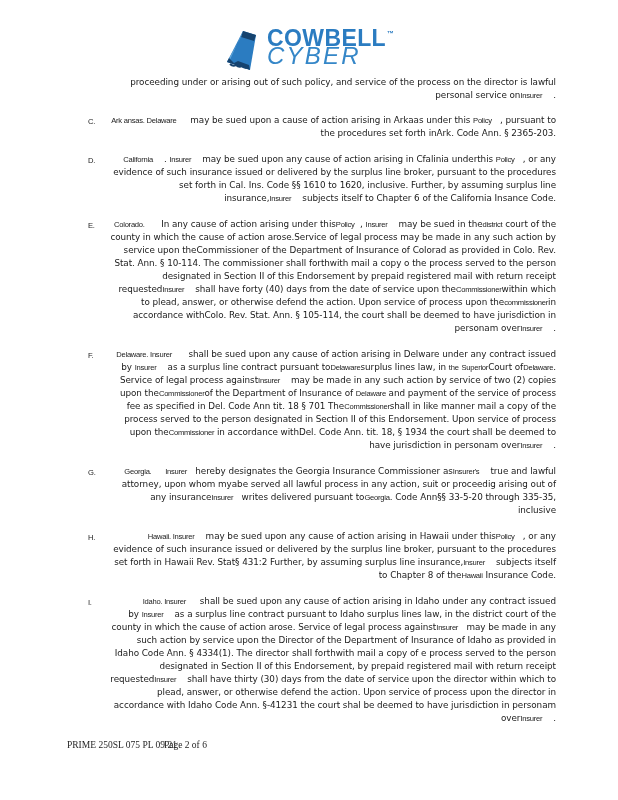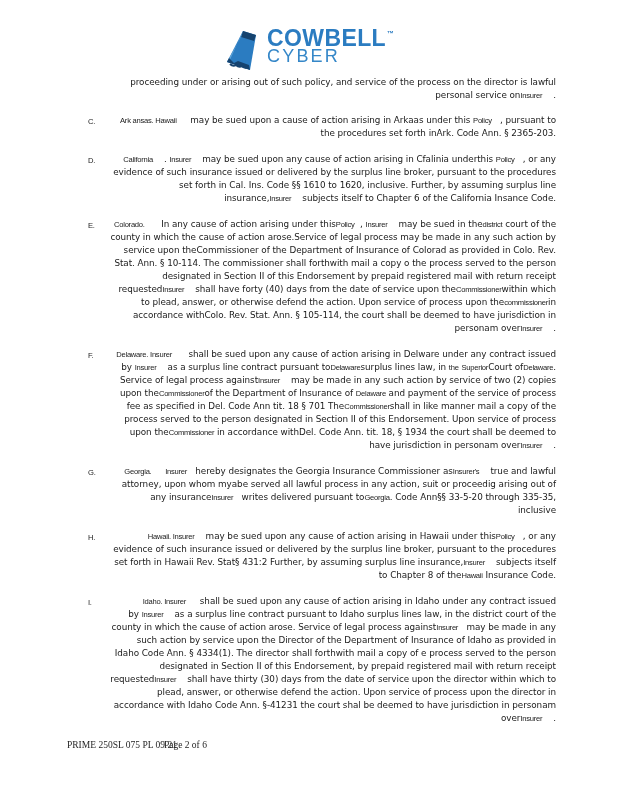--- a/index.html
+++ b/index.html
@@ -16,21 +16,21 @@
   .logo-icon{width:34px;height:43px;margin-right:7px;}
   .logo-text{line-height:1;}
   .brand-row{display:flex;align-items:flex-start;}
   .brand{
     font-family:"Liberation Sans", sans-serif;
     font-weight:700;font-size:23px;letter-spacing:0.4px;line-height:18px;
   }
   .brand-tm{font-family:"Liberation Sans", sans-serif;font-size:7px;font-weight:700;margin-left:1px;margin-top:1px;}
   .brand-sub{
     font-family:"Liberation Sans", sans-serif;
-    font-weight:400;font-size:18px;letter-spacing:2.2px;line-height:18px;margin-top:0px;
+    font-weight:400;font-size:24px;letter-spacing:2.2px;line-height:18px;margin-top:0px;font-style:italic;
   }
   
   .doc-body{
     position:absolute;left:86px;top:76px;width:470px;
     font-size:8.8px;line-height:13px;letter-spacing:-0.05px;
     text-align:right;
   }
   .para{position:relative;padding-left:24px;margin-bottom:13px;}
   .para.intro{padding-left:8px;margin-bottom:12px;}
   .plabel{position:absolute;left:2px;top:1px;}
@@ -63,21 +63,21 @@
       <div class="brand-row">
         <span class="brand" style="color:#2b7cc1">COWBELL</span>
         <span class="brand-tm" style="color:#2b7cc1">™</span>
       </div>
       <div class="brand-sub" style="color:#3587c8">CYBER</div>
     </div>
   </div>
 
   <div class="doc-body">
       <div class="para intro"><span class="text-run">proceeding under or arising out of such policy, and service of the process on the director is lawful personal service on</span><span class="tok">Insurer</span><span class="text-run">&nbsp;&nbsp;&nbsp;&nbsp;.</span></div>
-      <div class="para"><span class="plabel tok">C.</span><span class="tok">Ark ansas. Hawaii</span><span class="text-run">&nbsp;&nbsp;&nbsp;&nbsp;&nbsp;may be sued upon a cause of action arising in Arkaas under this&nbsp;</span><span class="tok">Policy</span><span class="text-run">&nbsp;&nbsp;&nbsp;, pursuant to the procedures set forth inArk. Code Ann. § 2365-203.</span></div>
+      <div class="para"><span class="plabel tok">C.</span><span class="tok">Ark ansas. Delaware</span><span class="text-run">&nbsp;&nbsp;&nbsp;&nbsp;&nbsp;may be sued upon a cause of action arising in Arkaas under this&nbsp;</span><span class="tok">Policy</span><span class="text-run">&nbsp;&nbsp;&nbsp;, pursuant to the procedures set forth inArk. Code Ann. § 2365-203.</span></div>
       <div class="para"><span class="plabel tok">D.</span><span class="tok">California</span><span class="text-run">&nbsp;&nbsp;&nbsp;&nbsp;.&nbsp;</span><span class="tok">Insurer</span><span class="text-run">&nbsp;&nbsp;&nbsp;&nbsp;may be sued upon any cause of action arising in Cfalinia underthis&nbsp;</span><span class="tok">Policy</span><span class="text-run">&nbsp;&nbsp;&nbsp;, or any evidence of such insurance issued or delivered by the surplus line broker, pursuant to the procedures set forth in Cal. Ins. Code §§ 1610 to 1620, inclusive. Further, by assuming surplus line insurance,</span><span class="tok">Insurer</span><span class="text-run">&nbsp;&nbsp;&nbsp;&nbsp;subjects itself to Chapter 6 of the California Insance Code.</span></div>
       <div class="para"><span class="plabel tok">E.</span><span class="tok">Colorado.</span><span class="text-run">&nbsp;&nbsp;&nbsp;&nbsp;&nbsp;&nbsp;In any cause of action arising under this</span><span class="tok">Policy</span><span class="text-run">&nbsp;&nbsp;,&nbsp;</span><span class="tok">Insurer</span><span class="text-run">&nbsp;&nbsp;&nbsp;&nbsp;may be sued in the</span><span class="tok">district</span><span class="text-run">&nbsp;court of the county in which the cause of action arose.Service of legal process may be made&nbsp;in any such action by service upon theCommissioner of the Department of Insurance of Colorad as provided in Colo. Rev. Stat. Ann. § 10-114.  The commissioner shall forthwith mail a copy o the process served to the person designated in Section II of this Endorsement&nbsp;by prepaid registered mail with return receipt requested</span><span class="tok">Insurer</span><span class="text-run">&nbsp;&nbsp;&nbsp;&nbsp;shall&nbsp;have forty&nbsp;(40) days from the date of service upon the</span><span class="tok">Commissioner</span><span class="text-run">within which to plead, answer, or otherwise defend the&nbsp;action. Upon service of process upon the</span><span class="tok">commissioner</span><span class="text-run">in accordance withColo. Rev. Stat. Ann. § 105-114,&nbsp;the court shall be deemed to have jurisdiction in personam over</span><span class="tok">Insurer</span><span class="text-run">&nbsp;&nbsp;&nbsp;&nbsp;.</span></div>
       <div class="para"><span class="plabel tok">F.</span><span class="tok">Delaware. Insurer</span><span class="text-run">&nbsp;&nbsp;&nbsp;&nbsp;&nbsp;&nbsp;shall be sued upon any cause of action arising in Delware under any contract issued by&nbsp;</span><span class="tok">Insurer</span><span class="text-run">&nbsp;&nbsp;&nbsp;&nbsp;as a surplus line contract pursuant to</span><span class="tok">Delaware</span><span class="text-run">surplus lines law, in&nbsp;</span><span class="tok">the</span><span class="text-run">&nbsp;</span><span class="tok">Superior</span><span class="text-run">Court of</span><span class="tok">Delaware</span><span class="text-run">.  Service of legal process against</span><span class="tok">Insurer</span><span class="text-run">&nbsp;&nbsp;&nbsp;&nbsp;may be made in any such action by service of two (2) copies upon the</span><span class="tok">Commissioner</span><span class="text-run">of the Department of Insurance of </span><span class="tok">Delaware</span><span class="text-run">&nbsp;and payment of the service of process fee as specified in Del. Code Ann tit. 18 § 701 The</span><span class="tok">Commissioner</span><span class="text-run">shall in like manner&nbsp;mail a copy of the process served to the person designated in Section II of this Endorsement. Upon service of process upon the</span><span class="tok">Commissioner</span><span class="text-run">&nbsp;in accordance withDel. Code Ann. tit. 18, § 1934&nbsp;the court shall be deemed to have jurisdiction in personam over</span><span class="tok">Insurer</span><span class="text-run">&nbsp;&nbsp;&nbsp;&nbsp;.</span></div>
       <div class="para"><span class="plabel tok">G.</span><span class="tok">Georgia.</span><span class="text-run">&nbsp;&nbsp;&nbsp;&nbsp;&nbsp;</span><span class="tok">Insurer</span><span class="text-run">&nbsp;&nbsp;&nbsp;hereby designates the Georgia Insurance Commissioner as</span><span class="tok">Insurer's</span><span class="text-run">&nbsp;&nbsp;&nbsp;&nbsp;true and lawful attorney, upon whom myabe served all lawful process in any action, suit or proceedig arising out of any insurance</span><span class="tok">Insurer</span><span class="text-run">&nbsp;&nbsp;&nbsp;writes delivered pursuant to</span><span class="tok">Georgia</span><span class="text-run">. Code Ann§§ 33-5-20 through 335-35, inclusive</span></div>
       <div class="para"><span class="plabel tok">H.</span><span class="tok">Hawaii. Insurer</span><span class="text-run">&nbsp;&nbsp;&nbsp;&nbsp;may be sued upon any cause of action arising in Hawaii&nbsp;under this</span><span class="tok">Policy</span><span class="text-run">&nbsp;&nbsp;&nbsp;, or any evidence of such insurance issued or delivered by the surplus line broker, pursuant to the procedures set forth&nbsp;in Hawaii Rev. Stat§ 431:2 Further, by assuming surplus line insurance,</span><span class="tok">Insurer</span><span class="text-run">&nbsp;&nbsp;&nbsp;&nbsp;subjects itself to Chapter&nbsp;8 of the</span><span class="tok">Hawaii</span><span class="text-run">&nbsp;Insurance Code.</span></div>
       <div class="para"><span class="plabel tok">I.</span><span class="tok">Idaho. Insurer</span><span class="text-run">&nbsp;&nbsp;&nbsp;&nbsp;&nbsp;shall be sued upon any cause of action arising in Idaho under any contract issued by&nbsp;</span><span class="tok">Insurer</span><span class="text-run">&nbsp;&nbsp;&nbsp;&nbsp;as a surplus line contract pursuant to Idaho surplus lines law, in the district court of the county in which the cause of action arose.  Service of legal process against</span><span class="tok">Insurer</span><span class="text-run">&nbsp;&nbsp;&nbsp;may be made in any such action by service upon the&nbsp;Director of the Department of Insurance of Idaho as provided in Idaho Code Ann. § 4334(1). The director shall forthwith mail a copy of&nbsp;e&nbsp;process served to the person designated in Section II of this Endorsement, by prepaid registered mail with return receipt requested</span><span class="tok">Insurer</span><span class="text-run">&nbsp;&nbsp;&nbsp;&nbsp;shall have thirty (30) days from the date of service upon the director within which to plead, answer, or otherwise defend the action. Upon service of process upon the director in accordance with Idaho Code Ann. §-41231 the court shal&nbsp;be deemed to have jurisdiction in personam over</span><span class="tok">Insurer</span><span class="text-run">&nbsp;&nbsp;&nbsp;&nbsp;.</span></div>
     </div>
 
   <div class="footer">
     <span>PRIME 250SL 075 PL 09 21</span><span class="overlap">Page 2 of 6</span>

